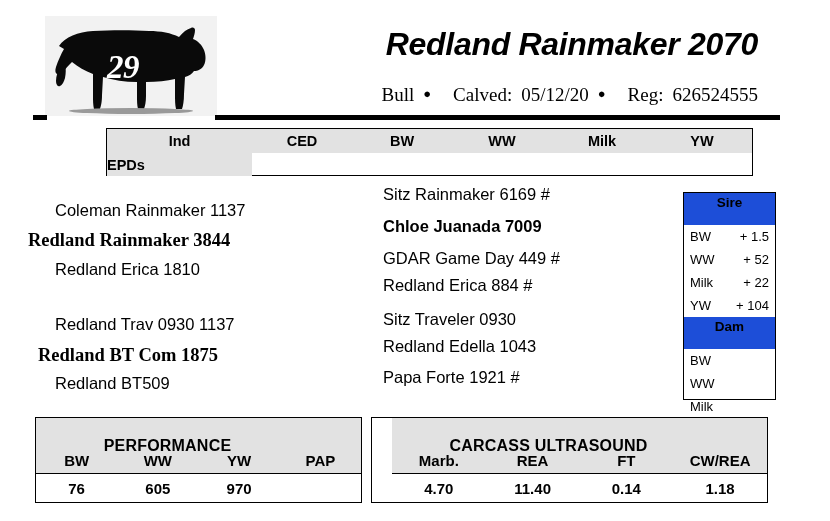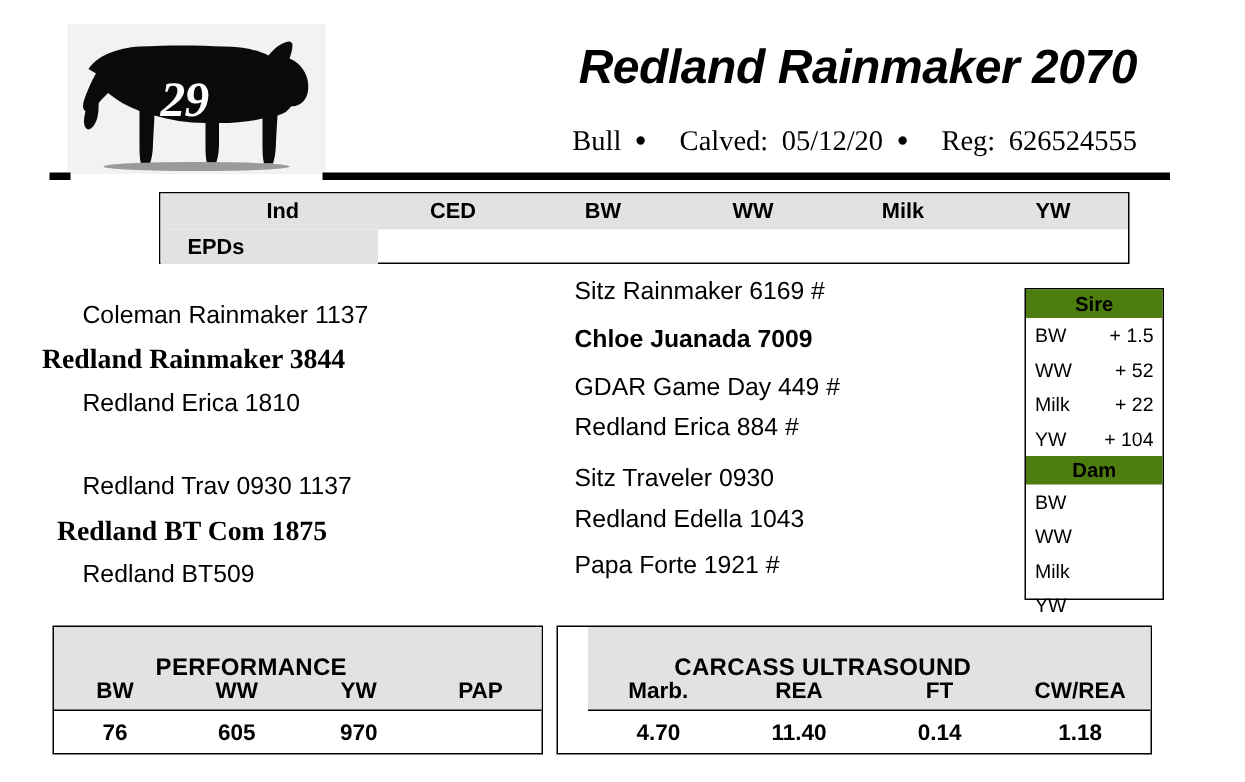--- a/index.html
+++ b/index.html
@@ -115,21 +115,21 @@
     height: 100%;
     display: flex;
     align-items: center;
   }
   .epd-cell {
     font-size: 14.5px;
     font-weight: bold;
     text-align: center;
     box-sizing: border-box;
   }
-  .epd-c-ind  { width: 145px; padding-left: 18px; }
+  .epd-c-ind  { width: 145px; padding-left: 0; }
   .epd-c-data { width: 100px; }
   .epd-c-last { width: 100px; }
 
   
   #pedigree { position: absolute; left: 0; top: 180px; width: 830px; height: 225px; }
   .ped-line {
     position: absolute;
     font-size: 16.5px;
     white-space: nowrap;
   }
@@ -142,25 +142,25 @@
   
   #siredam-box {
     position: absolute;
     left: 683px; top: 192px;
     width: 93px; height: 208px;
     border: 1px solid #000000;
     box-sizing: border-box;
     background: #ffffff;
   }
   .sd-title {
-    background: #4d7c0f;
+    background: #1d4ed8;
     text-align: center;
     font-size: 13.5px;
     font-weight: bold;
-    height: 19px;
+    height: 32px;
     line-height: 19px;
   }
   .sd-row {
     display: flex;
     height: 23px;
     align-items: center;
     font-size: 13px;
     padding: 0 6px;
     box-sizing: border-box;
   }

